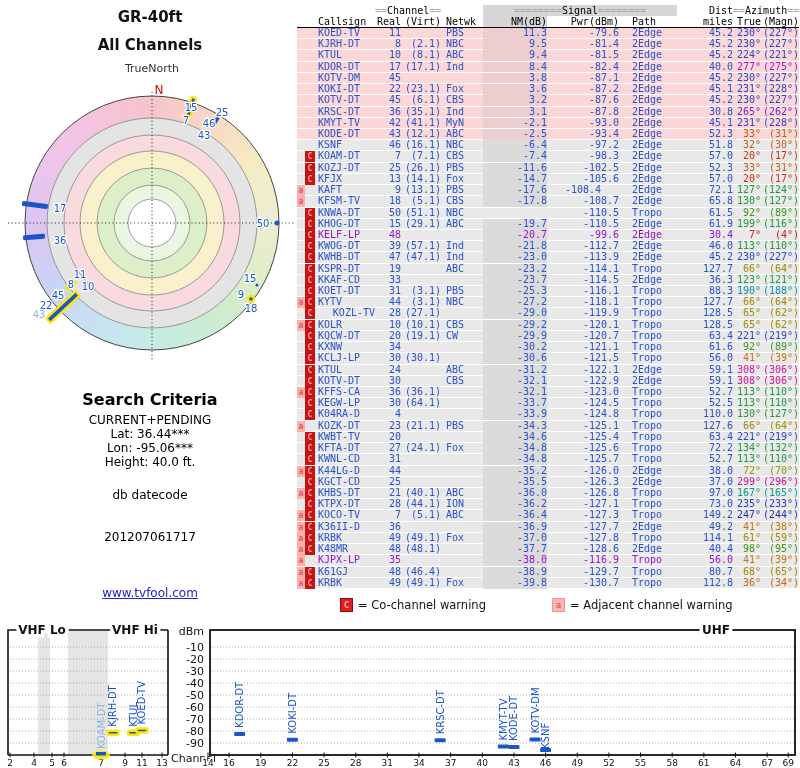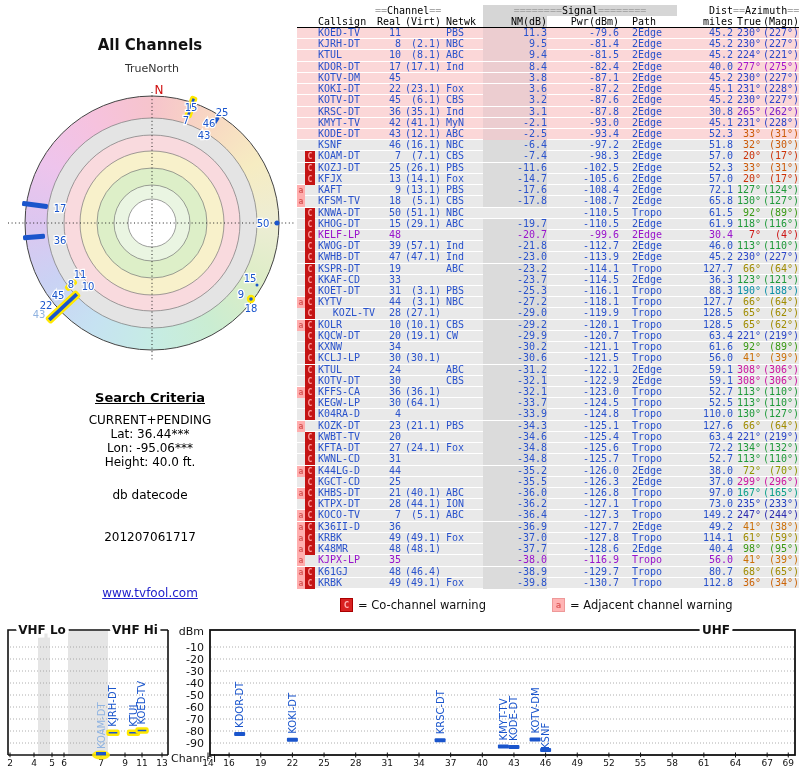--- a/index.html
+++ b/index.html
@@ -9,21 +9,21 @@
   .lefthead{position:absolute;left:0;top:8px;width:300px;text-align:center;font-weight:bold;font-size:15px;}
   .lefthead2{position:absolute;left:0;top:36px;width:300px;text-align:center;font-weight:bold;font-size:15px;}
   .truenorth{position:absolute;left:0;top:62px;width:304px;text-align:center;font-size:11px;color:#333;}
   #wheel{position:absolute;left:25px;top:96px;width:254px;height:254px;border-radius:50%;
     background:conic-gradient(from 0deg,
       #f6c4cc 0deg,#f8d8c2 30deg,#f6ecc2 60deg,#ededd4 90deg,#dcedc6 120deg,
       #caedd2 150deg,#c6ece4 180deg,#c6e2f2 210deg,#cad2f4 240deg,#dcc6f0 270deg,
       #eec4ec 300deg,#f6c2de 330deg,#f6c4cc 360deg);}
   #radar{position:absolute;left:0;top:78px;}
   .crit{position:absolute;left:0;width:300px;text-align:center;font-size:12px;color:#000;}
-  .crit b{text-decoration:underline;font-size:13px;}
+  .crit b{font-size:16px;}
   .link{position:absolute;left:0;top:586px;width:300px;text-align:center;font-size:12px;}
   .link a{color:#2222cc;text-decoration:underline;cursor:pointer;}
   
   #tbl{position:absolute;left:297px;top:5px;width:502px;font-family:"DejaVu Sans Mono",monospace;font-size:10px;}
   .hgrid,.trow{display:grid;grid-template-columns:8px 10px 60px 26px 40px 42px 64px 72px 58px 56px 28px 38px;}
   .hgrid{height:11px;line-height:11px;color:#000;}
   .hline2{border-bottom:1px solid #000;}
   .eq{color:#a8a8a8;}
   .tc{white-space:pre;overflow:visible;}
   .r{text-align:right;} .l{text-align:left;} .c{text-align:center;}
@@ -41,20 +41,21 @@
          text-align:center;line-height:12px;}
   .lgC{background:#d92121;color:#ffb0b0;border:1px solid #a00;}
   .lga{background:#ffb4b4;color:#e06060;border:1px solid #e99;}
   #spectrum{position:absolute;left:0;top:622px;}
   svg text{font-family:"DejaVu Sans",sans-serif;}
 </style>
 </head>
 <body>
 <div id="app">
 
+  <div class="lefthead">GR-40ft</div>
   <div class="lefthead2">All Channels</div>
   <div class="truenorth">TrueNorth</div>
   <div id="wheel"></div>
   <svg id="radar" width="304" height="292">
       <circle cx="152" cy="145" r="127" fill="none" stroke="#444" stroke-width="1"></circle>
       <circle cx="152" cy="145" r="105" fill="#e4e4e4" stroke="#777" stroke-width="0.7"></circle>
       <circle cx="152" cy="145" r="88" fill="#f9dade" stroke="#777" stroke-width="0.7"></circle>
       <circle cx="152" cy="145" r="72" fill="#f8f1cb" stroke="#777" stroke-width="0.7"></circle>
       <circle cx="152" cy="145" r="55" fill="#ddefc8" stroke="#777" stroke-width="0.7"></circle>
       <circle cx="152" cy="145" r="38" fill="#eaf5e2" stroke="#777" stroke-width="0.7"></circle>
@@ -322,21 +323,21 @@
           <span class="tc r" style="color: rgb(204, 50, 8);">(17°)</span>
         </div>
         <div class="trow gray">
           <span class="tc warn a-on">a</span>
           <span class="tc warn"></span>
           <span class="tc l call" style="color: rgb(41, 82, 204);">KAFT</span>
           <span class="tc r" style="color: rgb(41, 82, 204);">9</span>
           <span class="tc r" style="color: rgb(41, 82, 204);">(13.1)</span>
           <span class="tc l net" style="color: rgb(41, 82, 204);">PBS</span>
           <span class="tc r band-g" style="color: rgb(41, 82, 204);">-17.6</span>
-          <span class="tc r" style="color: rgb(41, 82, 204);">-108.4</span>
+          <span class="tc r" style="color: rgb(41, 82, 204); text-align: center;">-108.4</span>
           <span class="tc l path" style="color: rgb(41, 82, 204);">2Edge</span>
           <span class="tc r" style="color: rgb(41, 82, 204);">72.1</span>
           <span class="tc r" style="color: rgb(31, 154, 58);">127°</span>
           <span class="tc r" style="color: rgb(31, 154, 58);">(124°)</span>
         </div>
         <div class="trow gray">
           <span class="tc warn a-on">a</span>
           <span class="tc warn"></span>
           <span class="tc l call" style="color: rgb(41, 82, 204);">KFSM-TV</span>
           <span class="tc r" style="color: rgb(41, 82, 204);">18</span>
@@ -367,21 +368,21 @@
           <span class="tc warn"></span>
           <span class="tc warn c-on">C</span>
           <span class="tc l call" style="color: rgb(41, 82, 204);">KHOG-DT</span>
           <span class="tc r" style="color: rgb(41, 82, 204);">15</span>
           <span class="tc r" style="color: rgb(41, 82, 204);">(29.1)</span>
           <span class="tc l net" style="color: rgb(41, 82, 204);">ABC</span>
           <span class="tc r band-g" style="color: rgb(41, 82, 204);">-19.7</span>
           <span class="tc r" style="color: rgb(41, 82, 204);">-110.5</span>
           <span class="tc l path" style="color: rgb(41, 82, 204);">2Edge</span>
           <span class="tc r" style="color: rgb(41, 82, 204);">61.9</span>
-          <span class="tc r" style="color: rgb(31, 154, 58);">118°</span>
+          <span class="tc r" style="color: rgb(31, 154, 58);">199°</span>
           <span class="tc r" style="color: rgb(31, 154, 58);">(116°)</span>
         </div>
         <div class="trow gray">
           <span class="tc warn"></span>
           <span class="tc warn c-on">C</span>
           <span class="tc l call" style="color: rgb(153, 19, 204);">KELF-LP</span>
           <span class="tc r" style="color: rgb(153, 19, 204);">48</span>
           <span class="tc r"></span>
           <span class="tc l net"></span>
           <span class="tc r band-g" style="color: rgb(153, 19, 204);">-20.7</span>

